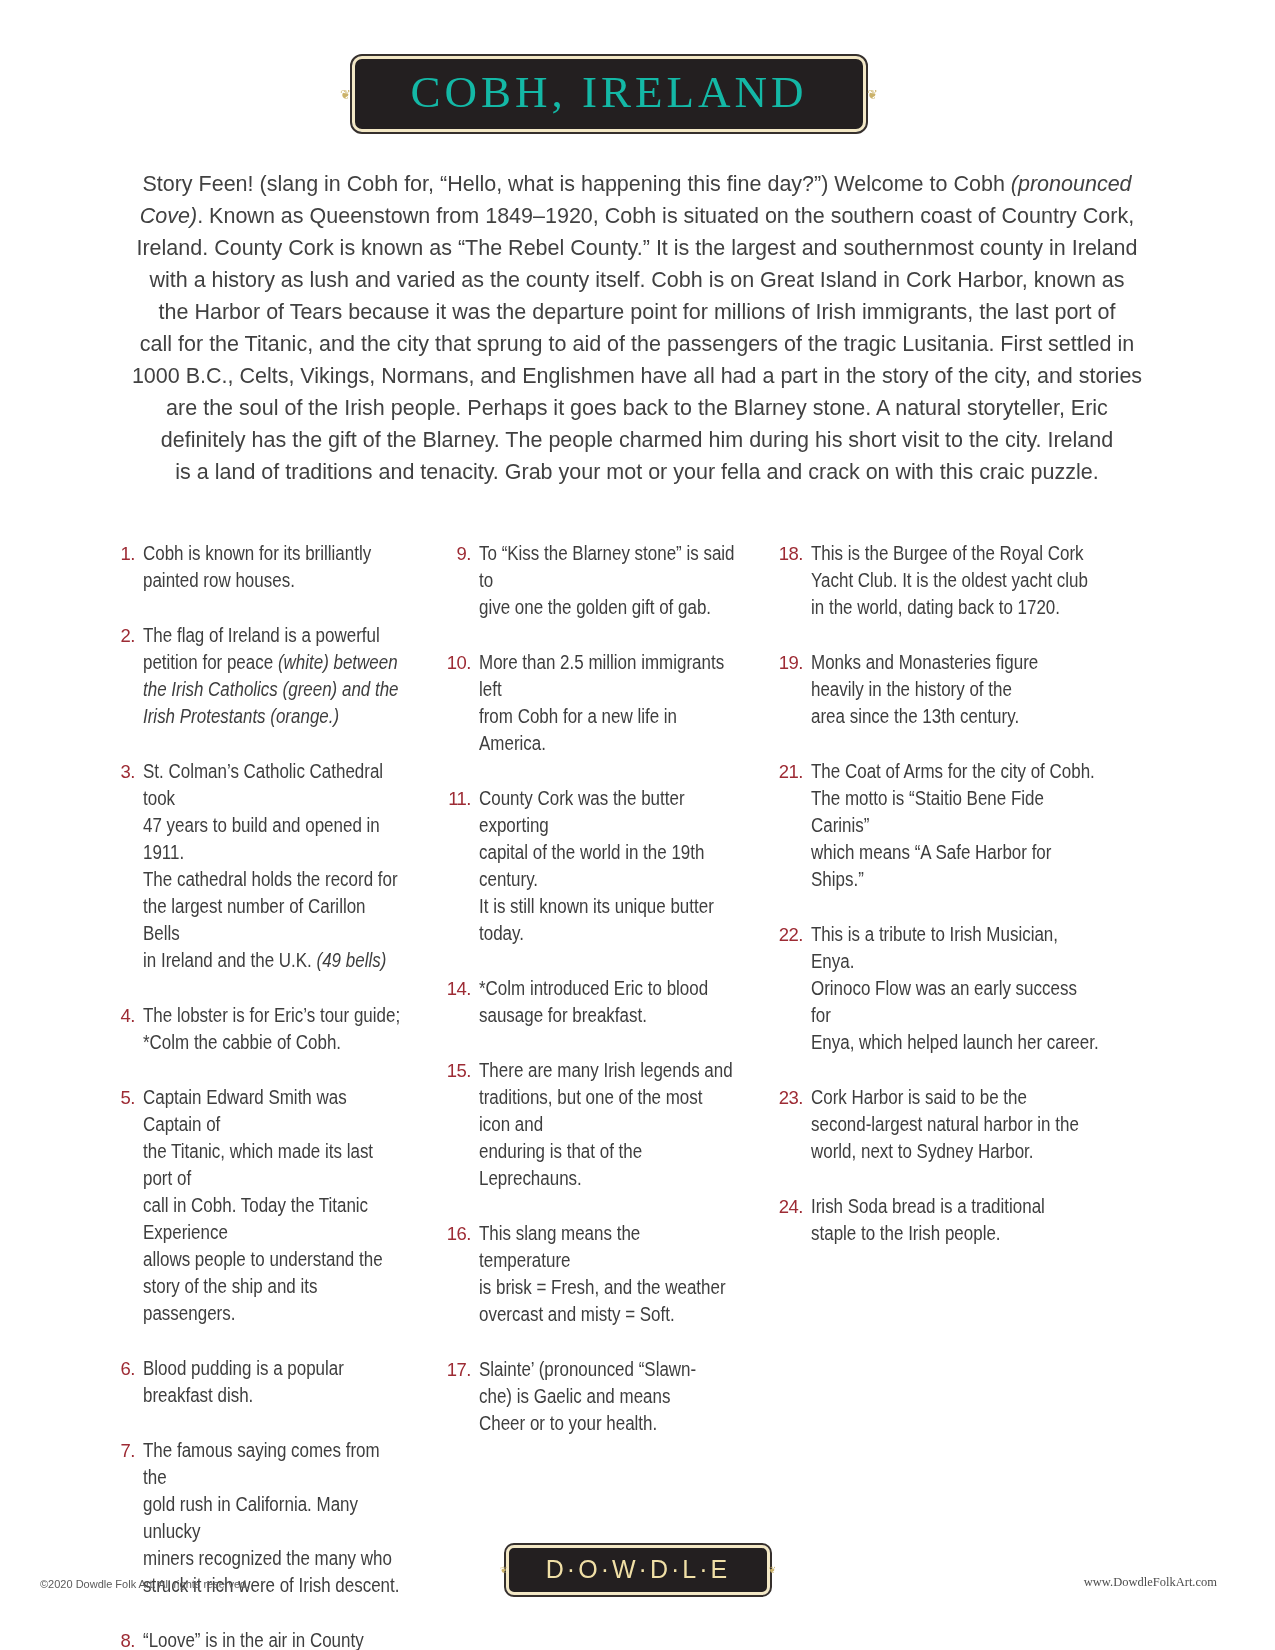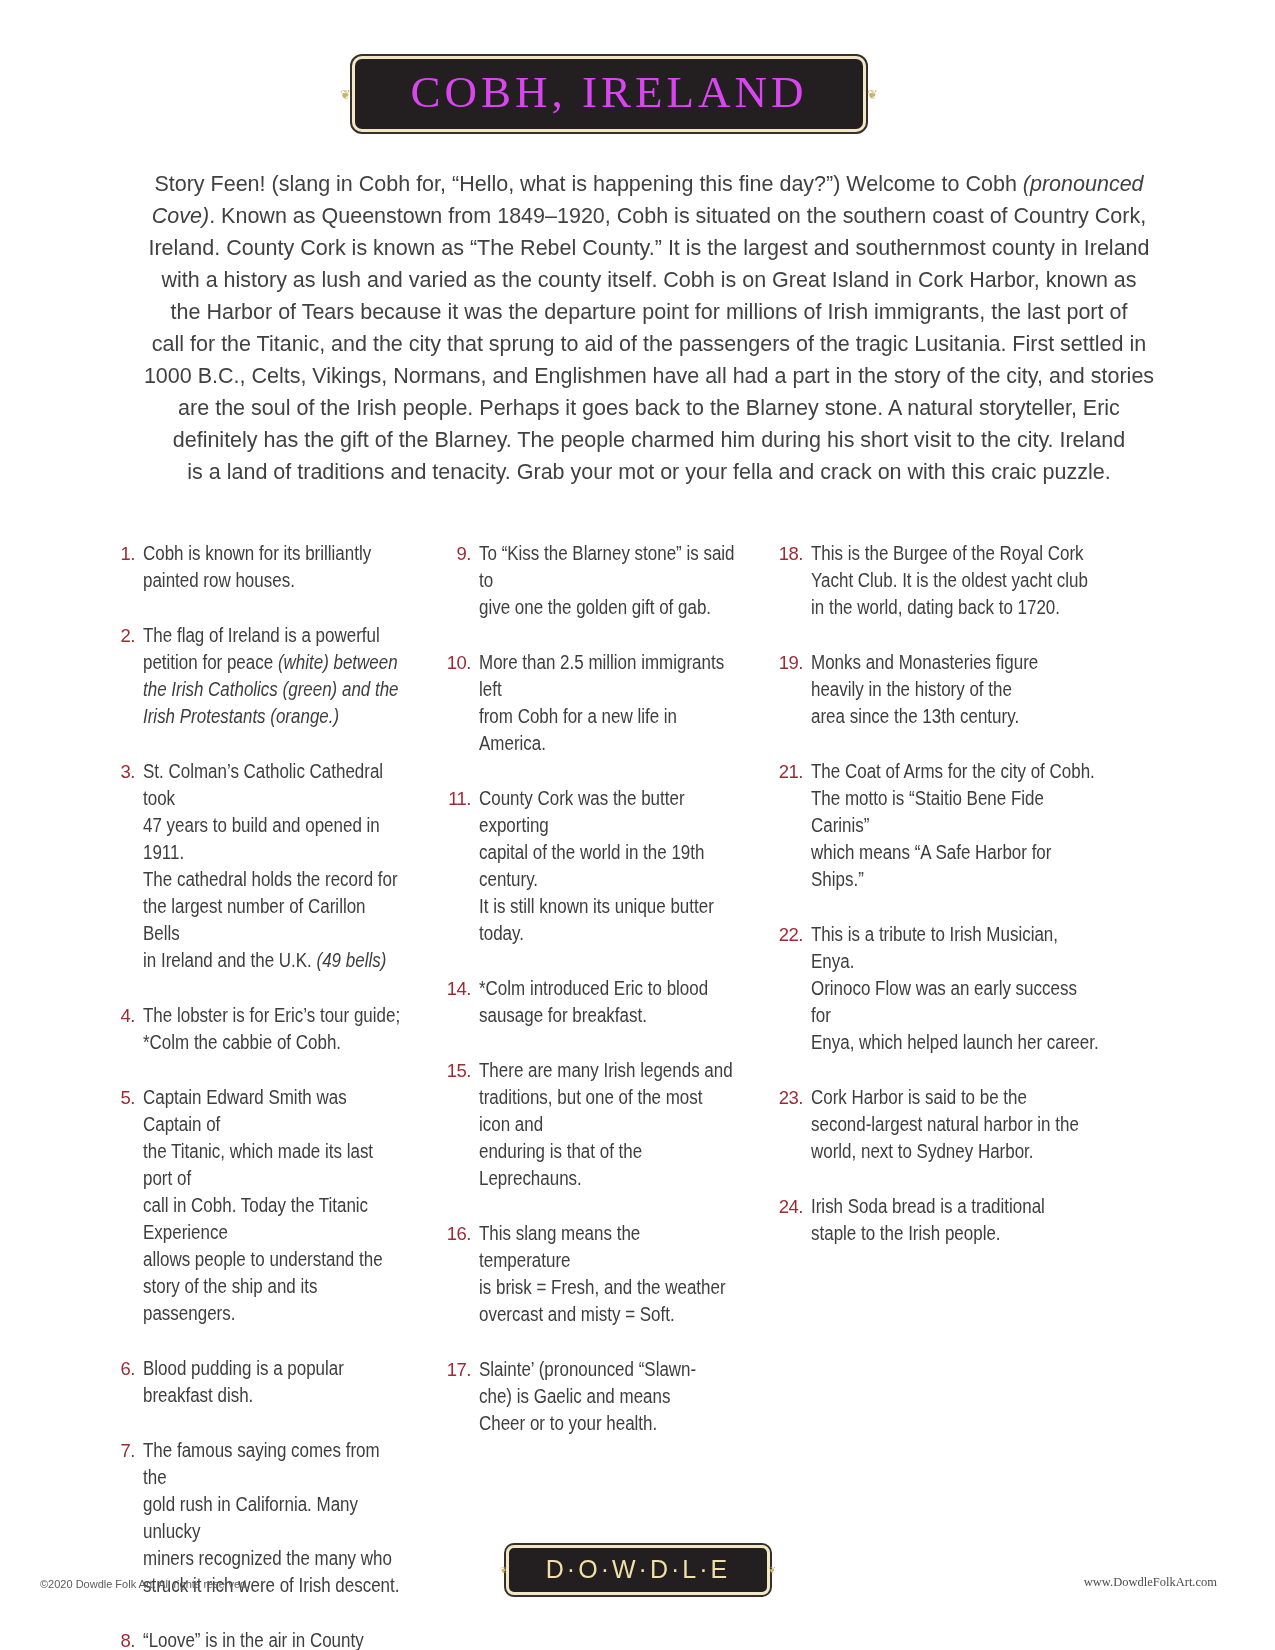--- a/index.html
+++ b/index.html
@@ -31,21 +31,21 @@
     top:50%;transform:translateY(-50%);
     z-index:-1;
   }
   .banner-plaque{left:352px;top:56px;width:508px;height:70px;}
   .banner-plaque::before{left:-20px;width:42px;height:42px;}
   .banner-plaque::after{right:-20px;width:42px;height:42px;}
   .banner-title{
     font-family:"Liberation Serif", serif;
     font-size:45px;
     letter-spacing:4px;
-    color:#d946ef;
+    color:#14b8a6;
     white-space:nowrap;
     transform:translateY(-2px);
     text-align:right;
   }
   .ornament{
     position:absolute;
     color:#cbb26a;
     top:50%;
     font-size:13px;
     line-height:1;
@@ -65,21 +65,21 @@
     white-space:nowrap;
     transform:translateY(-1px);
   }
   .logo-plaque .ornament{font-size:9px;}
   .logo-plaque .ornament.left{left:-9px;}
   .logo-plaque .ornament.right{right:-9px;}
 
   
   .intro{
     position:absolute;
-    left:74px;top:168px;width:1150px;
+    left:62px;top:168px;width:1150px;
     font-size:21.5px;
     line-height:32px;
     color:#414141;
     text-align:center;
     white-space:pre-line;
   }
   .intro em{font-style:italic;}
 
   
   .facts{

